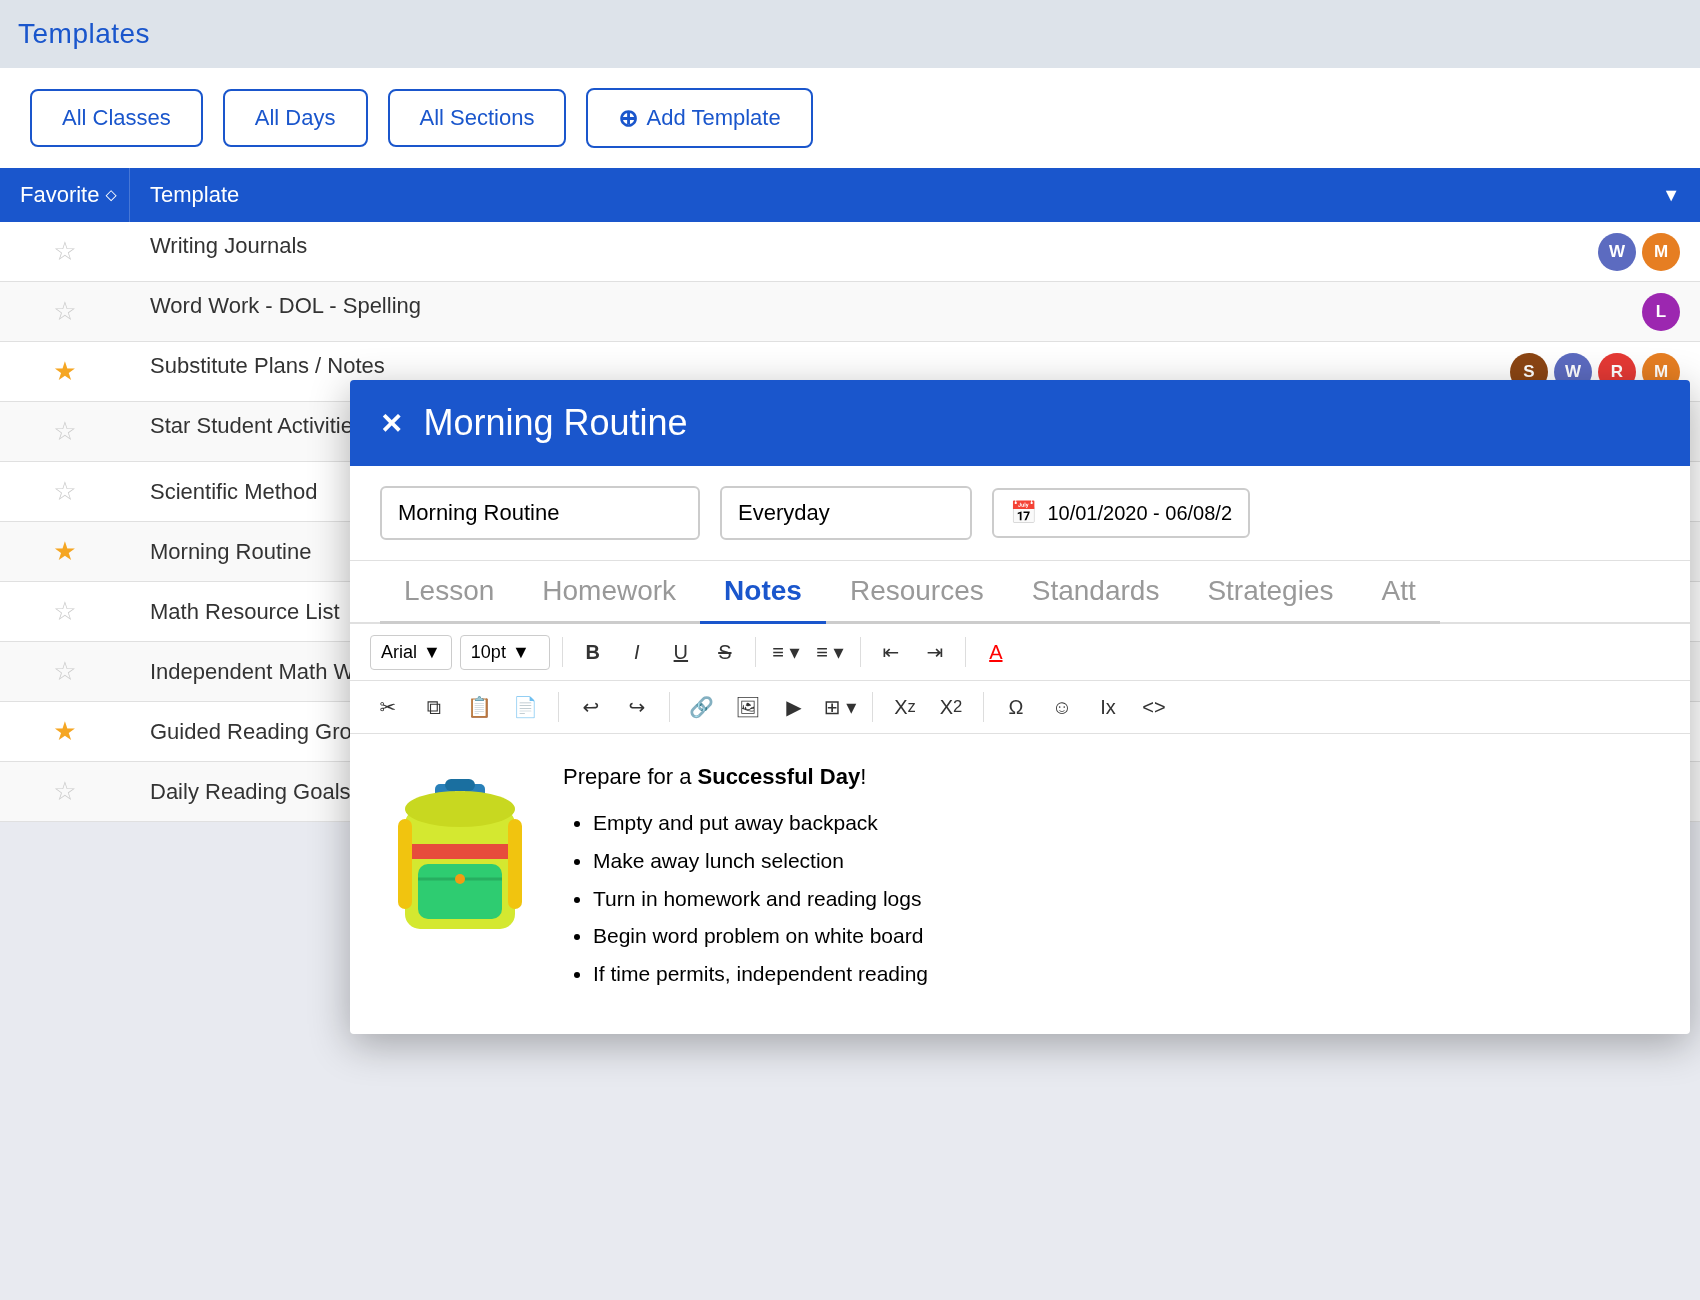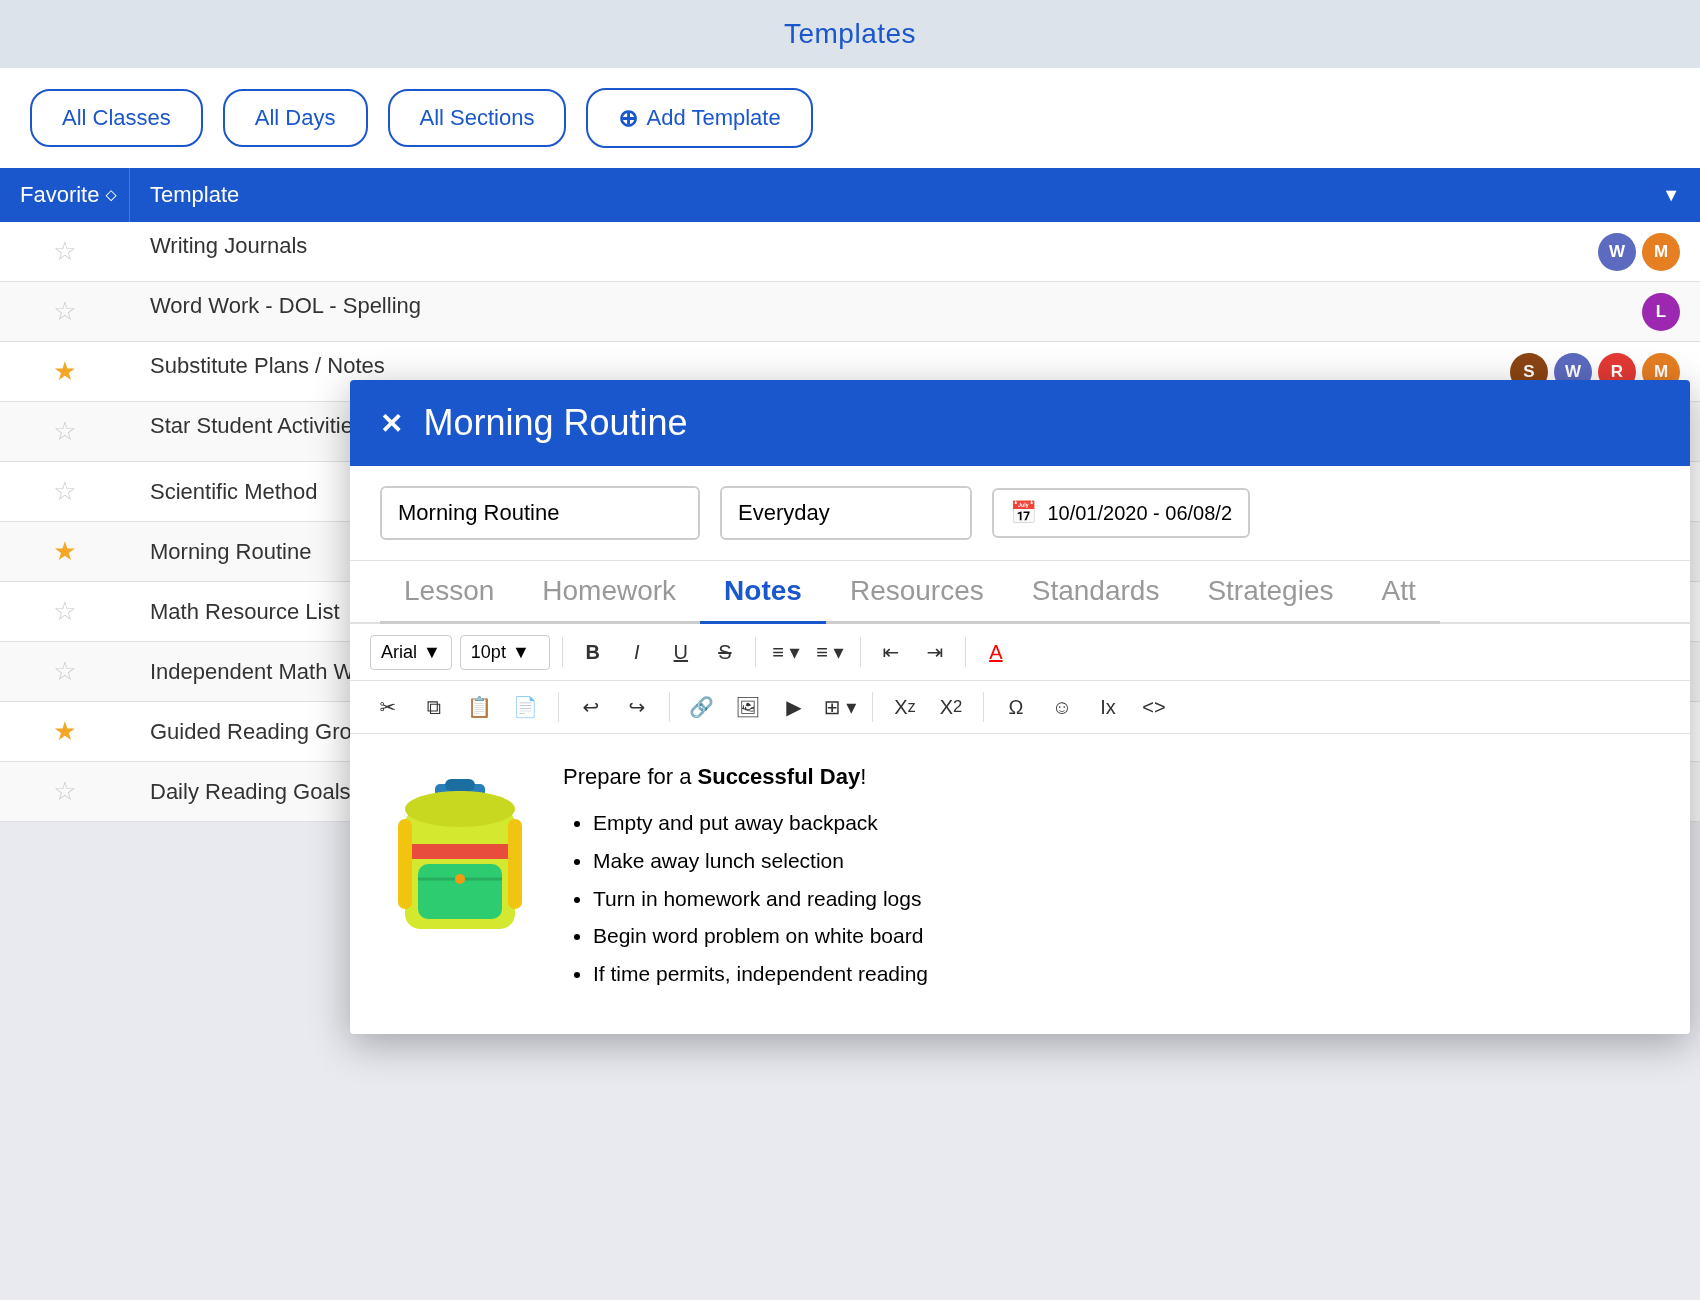--- a/index.html
+++ b/index.html
@@ -1,38 +1,37 @@
 <!DOCTYPE html>
 <html><head>
   <meta charset="utf-8">
   <style>
     * { box-sizing: border-box; margin: 0; padding: 0; }
     body { font-family: Arial, sans-serif; background: #e8eaf0; width: 1700px; min-height: 1300px; }
 
     .page-header {
       background: #dde3ea;
-      text-align: center;
       padding: 18px;
       font-size: 28px;
       color: #1a56cc;
       font-weight: 400;
       letter-spacing: 0.5px;
     }
 
     .toolbar {
       background: white;
       padding: 20px 30px;
       display: flex;
       gap: 20px;
       align-items: center;
     }
 
     .toolbar-btn {
       border: 2px solid #1a56cc;
-      border-radius: 20px;
+      border-radius: 8px;
       padding: 14px 30px;
       font-size: 22px;
       color: #1a56cc;
       background: white;
       cursor: pointer;
       font-weight: 400;
     }
 
     .toolbar-btn.add {
       display: flex;

